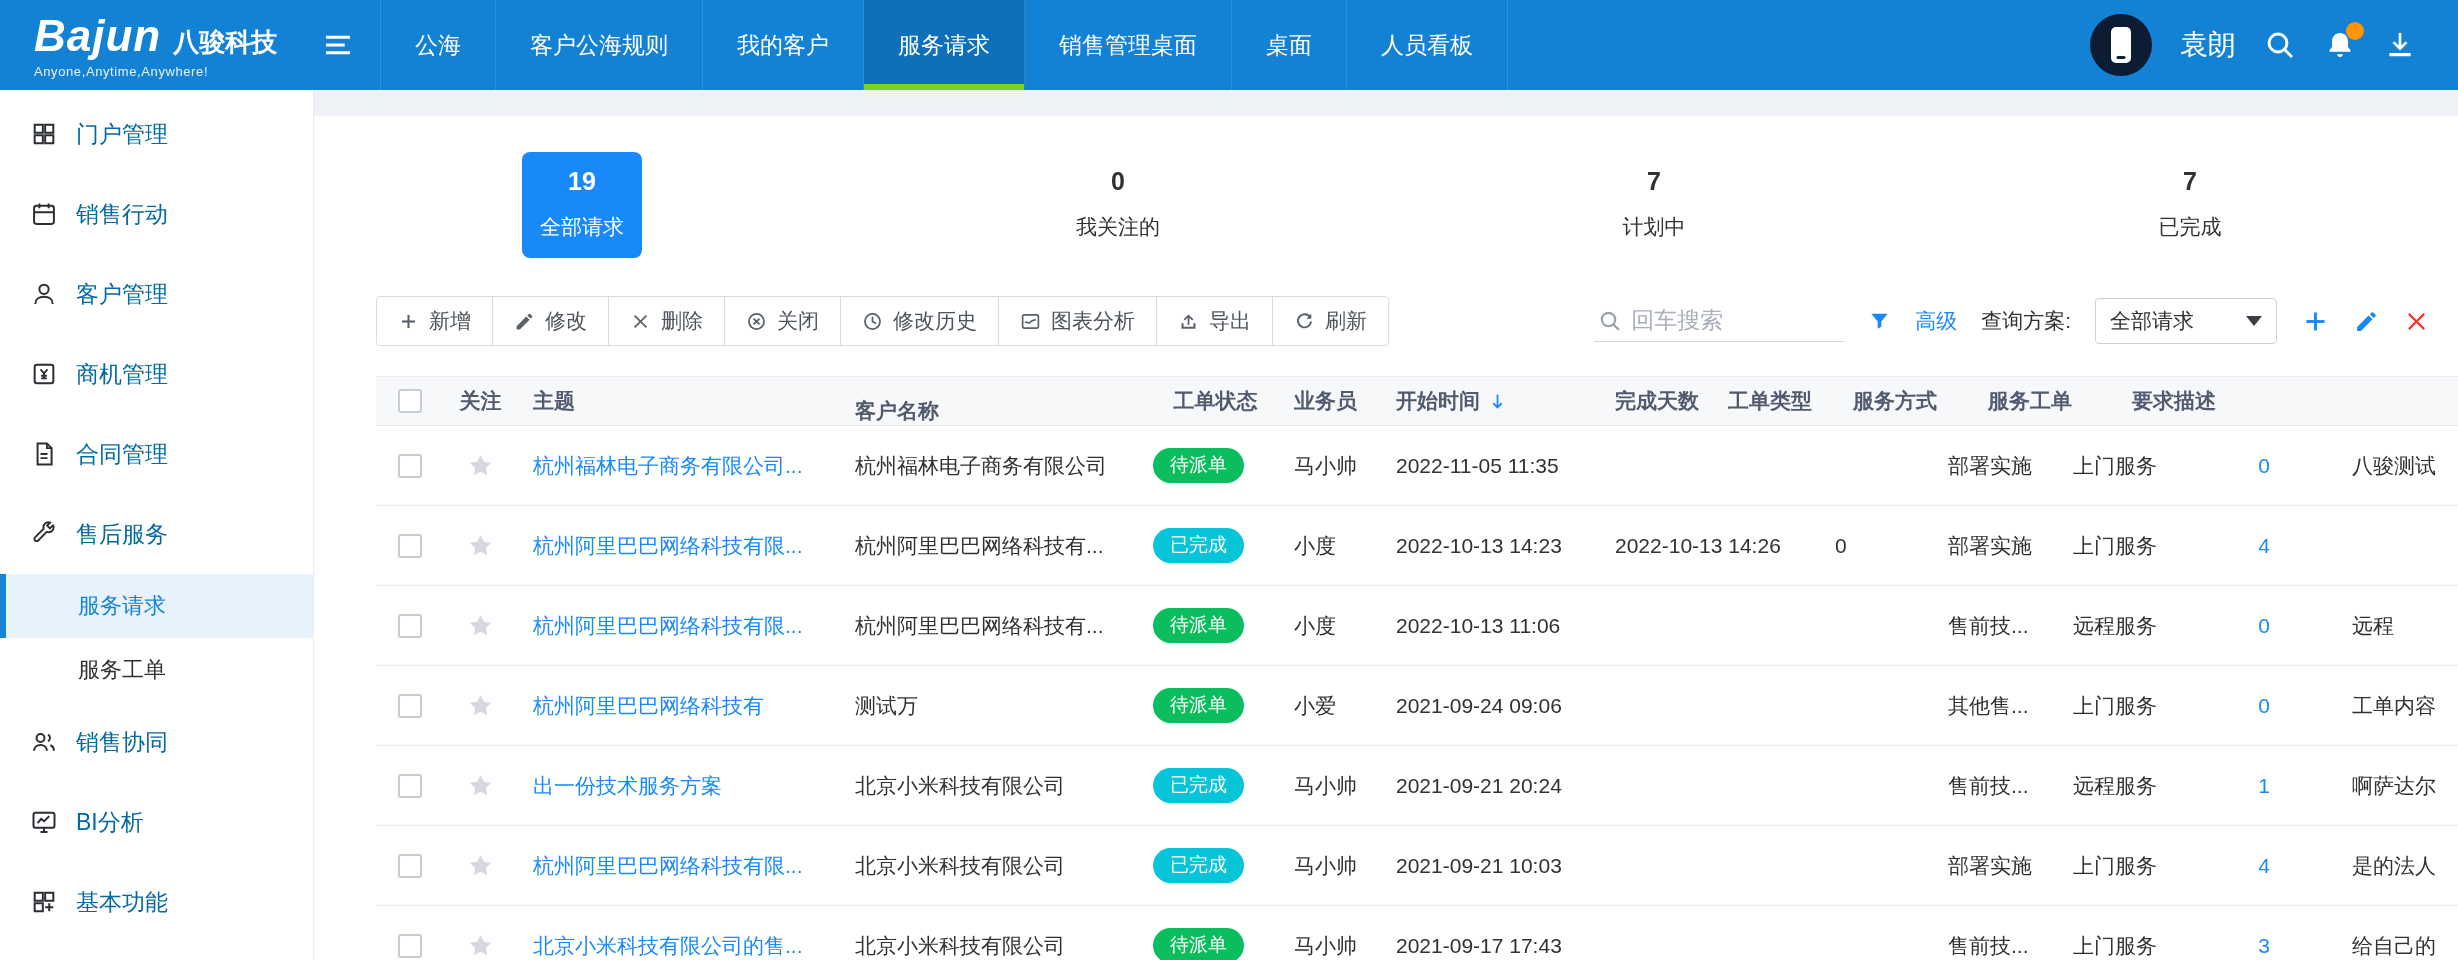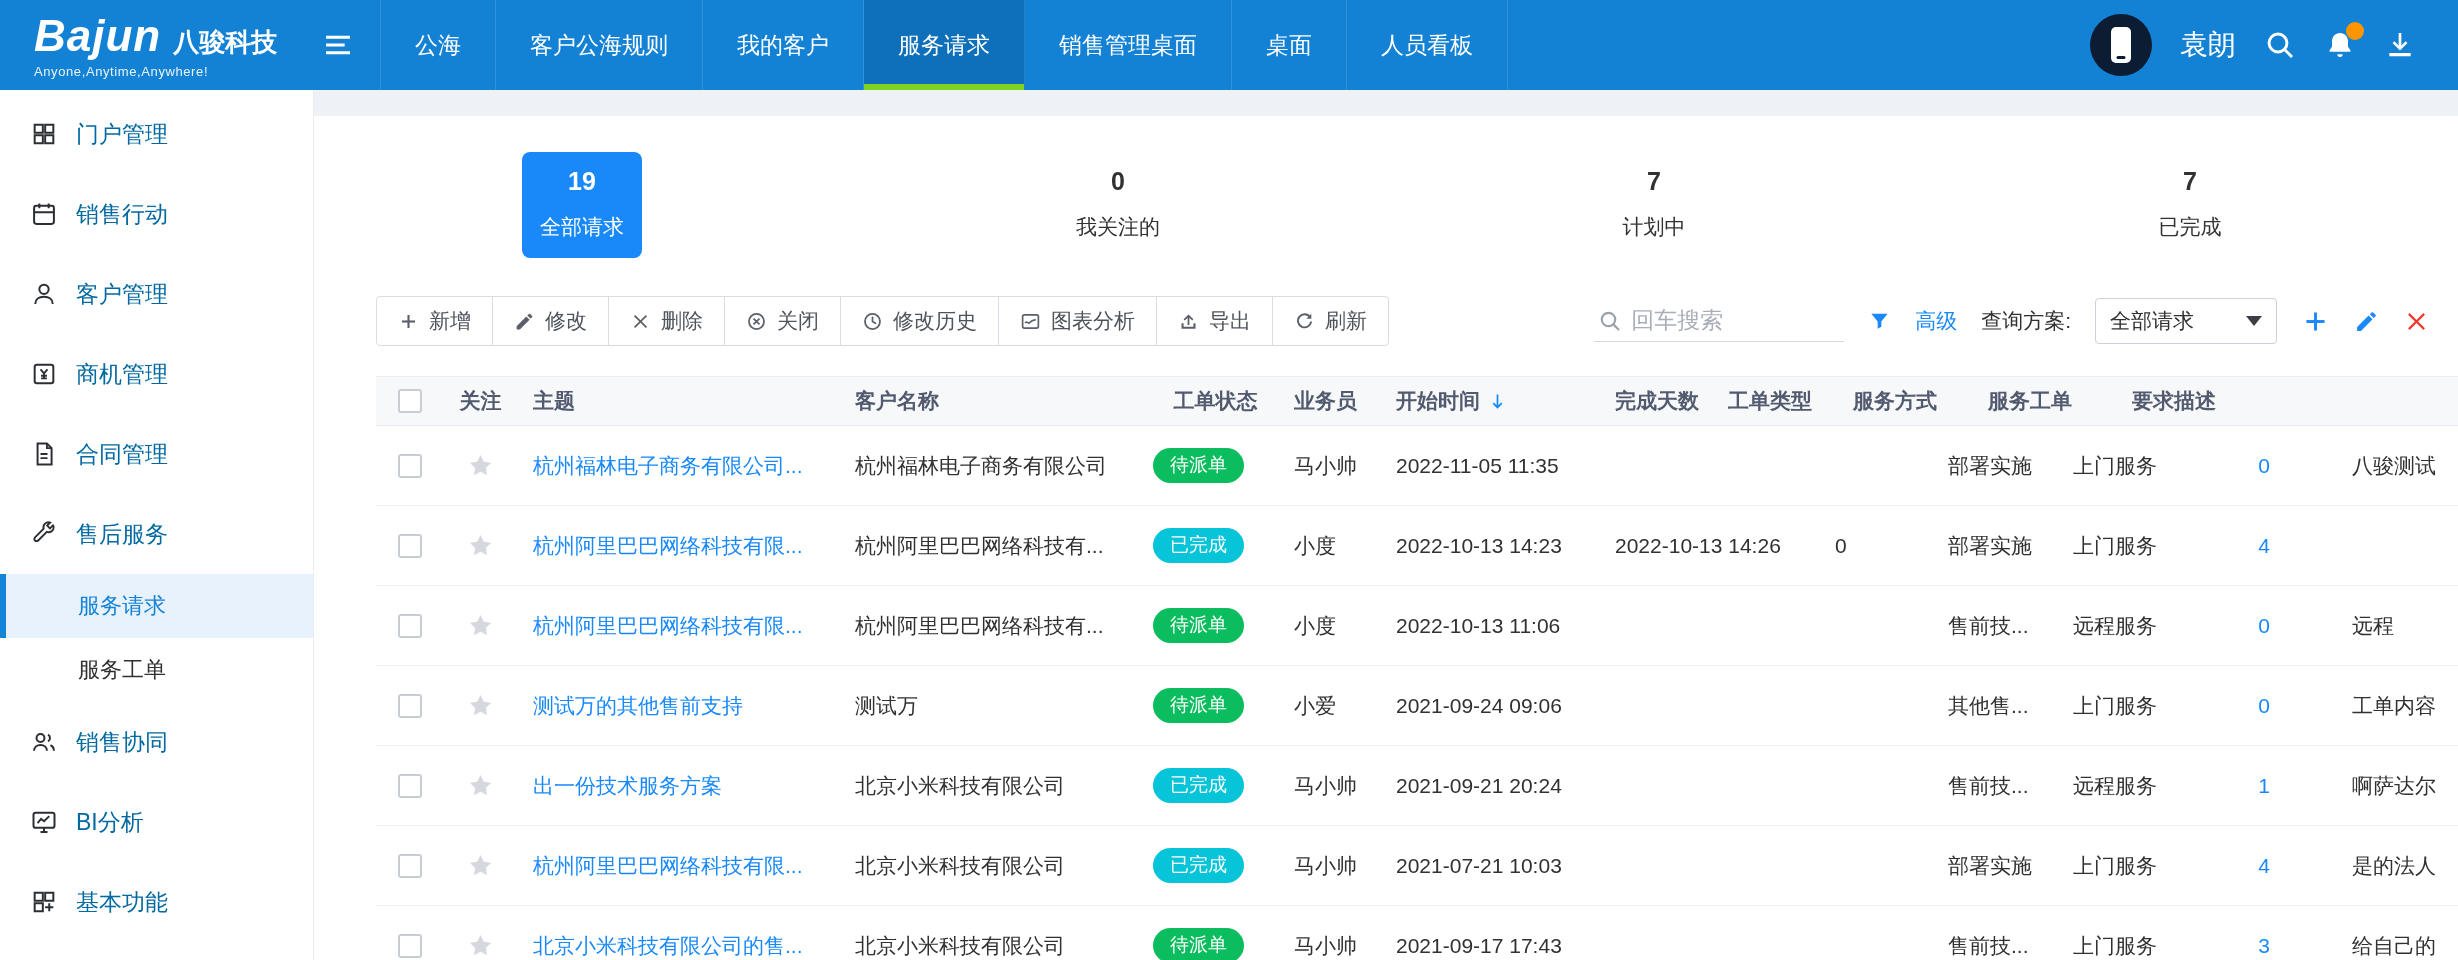--- a/index.html
+++ b/index.html
@@ -382,21 +382,21 @@
       <div class="thead" id="table-head">
           <div class="cell c-center" style="width: 68px;">
             <span class="checkbox"></span>
           </div>
           <div class="cell c-center" style="width: 73px;">
             <span>关注</span>
           </div>
           <div class="cell" style="width: 322px;">
             <span>主题</span>
           </div>
-          <div class="cell" style="width: 298px;">
+          <div class="cell" style="width: 298px; align-items: flex-end;">
             <span>客户名称</span>
           </div>
           <div class="cell" style="width: 141px; justify-content: center;">
             <span>工单状态</span>
           </div>
           <div class="cell" style="width: 102px;">
             <span>业务员</span>
           </div>
           <div class="cell" style="width: 219px;">
             <span>开始时间</span>
@@ -515,21 +515,21 @@
               <span class="checkbox"></span>
             </div>
             <div class="cell c-center" style="width: 73px;">
               <span class="ic star" style="display: inline-flex;">
                 <svg viewBox="0 0 24 24">
                   <path fill="currentColor" d="M12 2.6l2.95 5.97 6.6.96-4.78 4.65 1.13 6.57L12 17.65l-5.9 3.1 1.13-6.57L2.45 9.53l6.6-.96z"></path>
                 </svg>
               </span>
             </div>
             <div class="cell" style="width: 322px;">
-              <span class="subject">测试万的其他售前支持</span>
+              <span class="subject">杭州阿里巴巴网络科技有</span>
             </div>
             <div class="cell" style="width: 298px;">测试万</div>
             <div class="cell" style="width: 141px;">
               <span class="badge green">待派单</span>
             </div>
             <div class="cell" style="width: 102px;">小爱</div>
             <div class="cell" style="width: 219px;">2021-09-24 09:06</div>
             <div class="cell" style="width: 220px;"></div>
             <div class="cell" style="width: 113px;"></div>
             <div class="cell" style="width: 125px;">其他售...</div>
@@ -580,21 +580,21 @@
               </span>
             </div>
             <div class="cell" style="width: 322px;">
               <span class="subject">杭州阿里巴巴网络科技有限...</span>
             </div>
             <div class="cell" style="width: 298px;">北京小米科技有限公司</div>
             <div class="cell" style="width: 141px;">
               <span class="badge cyan">已完成</span>
             </div>
             <div class="cell" style="width: 102px;">马小帅</div>
-            <div class="cell" style="width: 219px;">2021-07-21 10:03</div>
+            <div class="cell" style="width: 219px;">2021-09-21 10:03</div>
             <div class="cell" style="width: 220px;"></div>
             <div class="cell" style="width: 113px;"></div>
             <div class="cell" style="width: 125px;">部署实施</div>
             <div class="cell" style="width: 135px;">上门服务</div>
             <div class="cell c-center" style="width: 144px;">
               <span class="orders-link">4</span>
             </div>
             <div class="cell" style="width: 230px;">是的法人</div>
           </div>
           <div class="trow">

